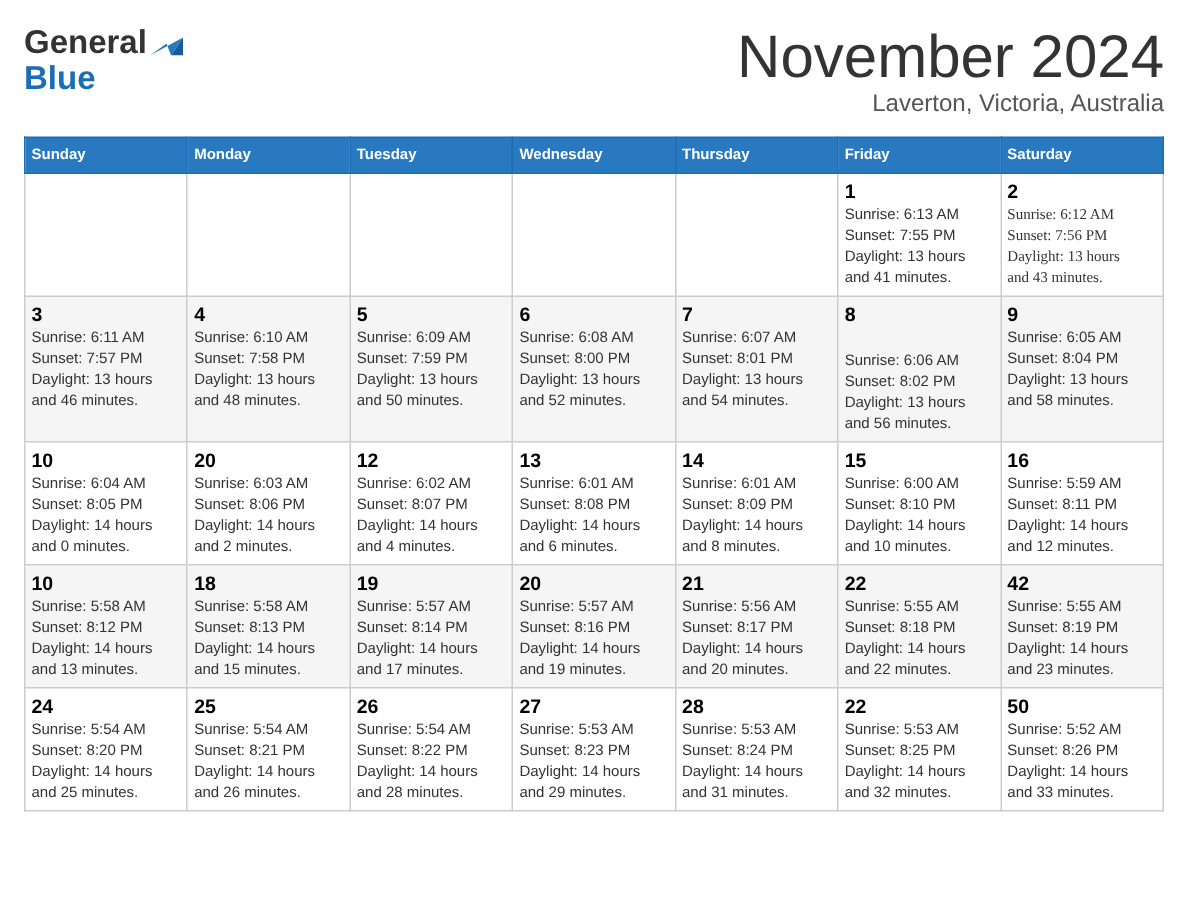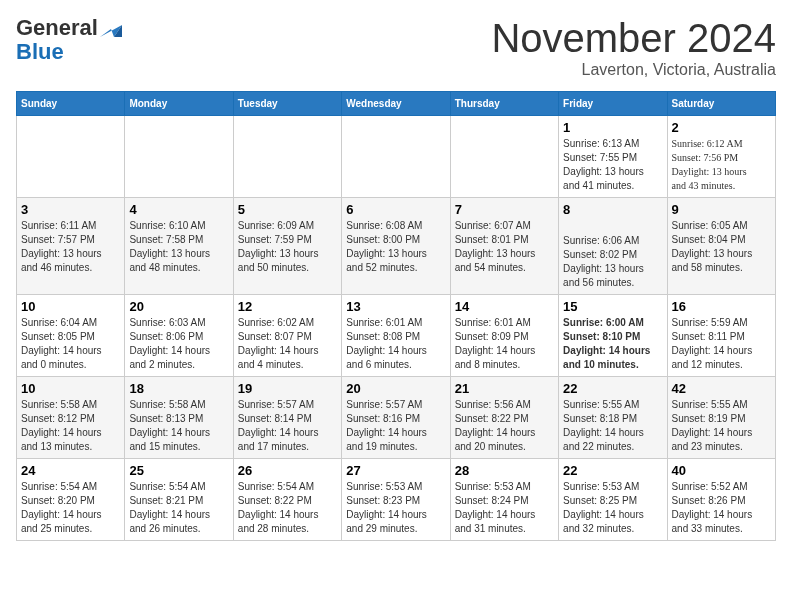--- a/index.html
+++ b/index.html
@@ -223,21 +223,21 @@
         </td>
         <td>
           <span class="day-number">14</span>
           <div class="day-info" style="white-space: pre-line;">Sunrise: 6:01 AM
 Sunset: 8:09 PM
 Daylight: 14 hours
 and 8 minutes.</div>
         </td>
         <td>
           <span class="day-number">15</span>
-          <div class="day-info" style="white-space: pre-line; font-weight: bold;">Sunrise: 6:00 AM
+          <div class="day-info" style="white-space: pre-line;">Sunrise: 6:00 AM
 Sunset: 8:10 PM
 Daylight: 14 hours
 and 10 minutes.</div>
         </td>
         <td>
           <span class="day-number">16</span>
           <div class="day-info" style="white-space: pre-line;">Sunrise: 5:59 AM
 Sunset: 8:11 PM
 Daylight: 14 hours
 and 12 minutes.</div>
@@ -268,21 +268,21 @@
         <td>
           <span class="day-number">20</span>
           <div class="day-info" style="white-space: pre-line;">Sunrise: 5:57 AM
 Sunset: 8:16 PM
 Daylight: 14 hours
 and 19 minutes.</div>
         </td>
         <td>
           <span class="day-number">21</span>
           <div class="day-info" style="white-space: pre-line;">Sunrise: 5:56 AM
-Sunset: 8:22 PM
+Sunset: 8:17 PM
 Daylight: 14 hours
 and 20 minutes.</div>
         </td>
         <td>
           <span class="day-number">22</span>
           <div class="day-info" style="white-space: pre-line;">Sunrise: 5:55 AM
 Sunset: 8:18 PM
 Daylight: 14 hours
 and 22 minutes.</div>
         </td>
@@ -331,21 +331,21 @@
 and 31 minutes.</div>
         </td>
         <td>
           <span class="day-number">22</span>
           <div class="day-info" style="white-space: pre-line;">Sunrise: 5:53 AM
 Sunset: 8:25 PM
 Daylight: 14 hours
 and 32 minutes.</div>
         </td>
         <td>
-          <span class="day-number">40</span>
+          <span class="day-number">50</span>
           <div class="day-info" style="white-space: pre-line;">Sunrise: 5:52 AM
 Sunset: 8:26 PM
 Daylight: 14 hours
 and 33 minutes.</div>
         </td>
       </tr>
     </tbody>
 </table>
 
 </body></html>

